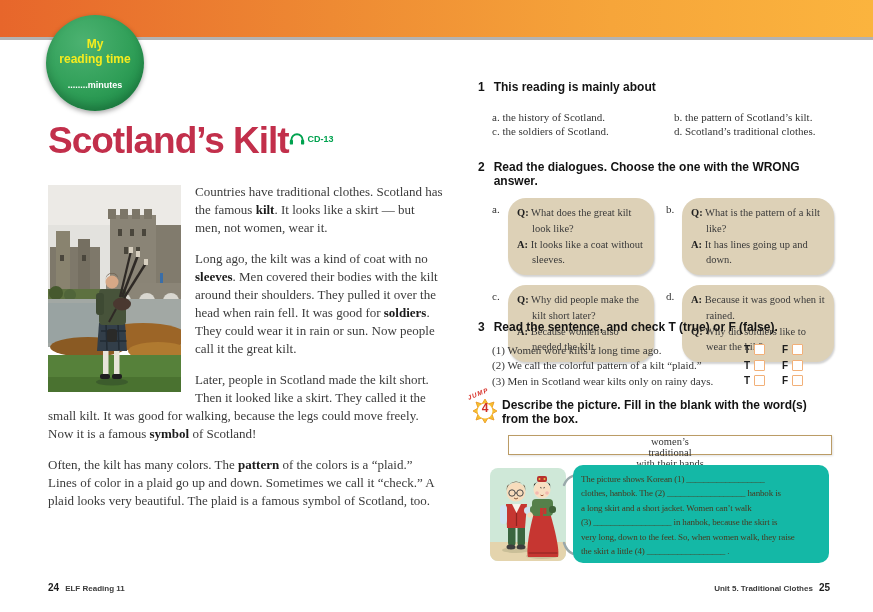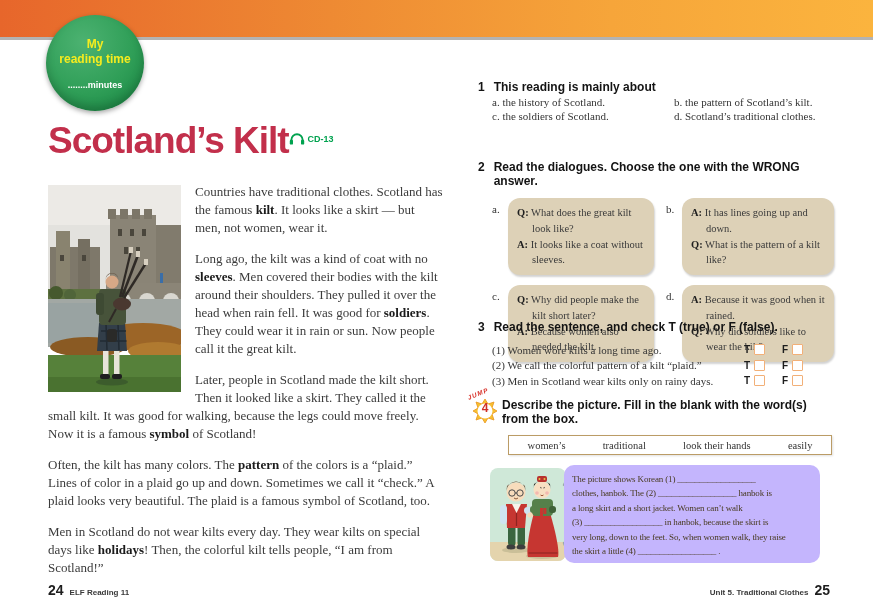--- a/index.html
+++ b/index.html
@@ -30,59 +30,59 @@
            font-family:"Liberation Serif",serif;font-size:13px;line-height:18px;color:#3b3b3b;}
   .photo{float:left;width:133px;height:207px;margin:2px 14px 6px 0;display:block;}
   .article p{margin:0 0 13px 0;}
   .article b{color:#1b1b1b;}
 
   
   .qblock{position:absolute;left:478px;width:355px;}
   .q-header{display:flex;gap:9px;font-weight:bold;font-size:12px;color:#141414;align-items:baseline;}
   .q1{top:80px;} .q2{top:160px;} .q3{top:320px;} .q4{top:398px;}
 
-  .q1-options{display:grid;grid-template-columns:182px 1fr;row-gap:2px;margin:2px 0 0 14px;
+  .q1-options{display:grid;grid-template-columns:182px 1fr;row-gap:2px;margin:17px 0 0 14px;
               font-family:"Liberation Serif",serif;font-size:11px;color:#353535;}
 
   .q2-grid{display:grid;grid-template-columns:16px 146px 28px 152px;row-gap:10px;margin:10px 0 0 14px;}
   .dlg-label{font-family:"Liberation Serif",serif;font-size:11px;color:#333;padding-top:5px;}
   .dlg-label.right{padding-left:12px;box-sizing:border-box;}
-  .dlg-box{background:#ddd1b7;border-radius:12px;padding:7px 9px;box-shadow:1px 2px 2px rgba(0,0,0,.18);
+  .dlg-box{background:#ddd1b7;border-radius:18px;padding:7px 9px;box-shadow:1px 2px 2px rgba(0,0,0,.18);
            font-family:"Liberation Serif",serif;font-size:10.5px;line-height:1.5;color:#3a3a3a;}
   .dlg-line{padding-left:15px;text-indent:-15px;}
   .dlg-line b{color:#1f1f1f;}
 
   .q3-items{margin:8px 0 0 14px;font-family:"Liberation Serif",serif;font-size:11px;color:#353535;}
   .q3-row{display:flex;align-items:center;height:15.5px;}
   .q3-text{width:252px;}
   .tf-label{font-family:"Liberation Sans",sans-serif;font-weight:bold;font-size:10px;color:#1d1d1d;}
   .checkbox{width:9px;height:9px;border:1.5px solid #f2b078;background:#fff;margin-left:4px;border-radius:1px;}
   .tf-gap{width:17px;}
 
   
   .jump-wrap{position:relative;width:26px;height:24px;flex:0 0 26px;margin-left:-6px;}
   .jump-star{position:absolute;left:0;top:-2px;}
   .jump-num{position:absolute;left:0;top:1px;width:26px;text-align:center;font-size:12px;font-weight:bold;color:#cf2f28;}
   .jump-text{position:absolute;left:-5px;top:-10px;transform:rotate(-22deg);font-size:6.5px;font-weight:bold;
              font-style:italic;color:#d8342c;letter-spacing:1px;}
   .q4 .q-header{align-items:center;gap:4px;}
   .q4-wordbox{margin:9px 0 0 30px;width:322px;height:18px;border:1px solid #bb9c66;background:#fff;
               box-shadow:1px 1px 2px rgba(0,0,0,.12);display:flex;align-items:center;justify-content:space-around;
-              font-family:"Liberation Serif",serif;font-size:10.5px;color:#333;}
+              font-family:"Liberation Serif",serif;font-size:10.5px;color:#333;flex-direction:column;}
   .q4-body{position:relative;margin:10px 0 0 12px;height:100px;}
   .hanbok{position:absolute;left:0;top:3px;width:76px;height:93px;border-radius:8px;overflow:hidden;display:block;}
   .arrows{position:absolute;left:72px;top:4px;width:22px;height:92px;display:block;}
-  .fill-box{position:absolute;left:74px;top:0;width:256px;height:98px;background:#c4b5fd;border-radius:10px;
+  .fill-box{position:absolute;left:83px;top:0;width:256px;height:98px;background:#14b8a6;border-radius:10px;
             padding:7px 8px;box-sizing:border-box;font-family:"Liberation Serif",serif;font-size:9px;
             letter-spacing:-0.15px;line-height:1.6;color:#483a20;white-space:nowrap;overflow:hidden;}
 
   
   .footer-left{position:absolute;left:48px;top:582px;display:flex;align-items:baseline;gap:6px;}
   .footer-right{position:absolute;right:43px;top:582px;display:flex;align-items:baseline;gap:6px;}
-  .pg-num{font-size:14px;font-weight:bold;color:#1e1e1e;}
+  .pg-num{font-size:10px;font-weight:bold;color:#1e1e1e;}
   .pg-label{font-size:8px;font-weight:bold;color:#3a3a3a;}
 </style>
 </head>
 <body>
 
 <div class="page">
 
   <div class="top-band"></div>
 
   <div class="reading-badge">
@@ -165,21 +165,20 @@
       <rect x="81" y="62" width="4" height="6" fill="#d8d0c0"></rect>
       <line x1="68" y1="124" x2="61" y2="137" stroke="#2f2a26" stroke-width="2"></line>
       <circle cx="64" cy="97" r="6.5" fill="#d7a886"></circle>
       <path d="M57.5,95 A6.5,6.5 0 0 1 70.5,95 L70,92 A6.5,6.5 0 0 0 58,92 Z" fill="#6a5a4a"></path>
     </svg>
 
     <p><span>Countries have traditional clothes. Scotland has the famous </span><b>kilt</b><span>. It looks like a skirt — but men, not women, wear it.</span></p>
     <p><span>Long ago, the kilt was a kind of coat with no </span><b>sleeves</b><span>. Men covered their bodies with the kilt around their shoulders. They pulled it over the head when rain fell. It was good for </span><b>soldiers</b><span>. They could wear it in rain or sun. Now people call it the great kilt.</span></p>
     <p><span>Later, people in Scotland made the kilt short. Then it looked like a skirt. They called it the small kilt. It was good for walking, because the legs could move freely. Now it is a famous </span><b>symbol</b><span> of Scotland!</span></p>
     <p><span>Often, the kilt has many colors. The </span><b>pattern</b><span> of the colors is a “plaid.” Lines of color in a plaid go up and down. Sometimes we call it “check.” A plaid looks very beautiful. The plaid is a famous symbol of Scotland, too.</span></p>
-    <p><span>Men in Scotland do not wear kilts every day. They wear kilts on special days like </span><b>holidays</b><span>! Then, the colorful kilt tells people, “I am from Scotland!”</span></p>
   </div>
 
   <div class="qblock q1">
     <div class="q-header">
       <span>1</span>
       <span>This reading is mainly about</span>
     </div>
     <div class="q1-options">
       <span><span>a.</span> <span>the history of Scotland.</span></span>
       <span><span>b.</span> <span>the pattern of Scotland’s kilt.</span></span>
@@ -194,22 +193,22 @@
       <span>Read the dialogues. Choose the one with the WRONG answer.</span>
     </div>
     <div class="q2-grid">
       <span class="dlg-label">a.</span>
       <div class="dlg-box">
         <div class="dlg-line"><b>Q:</b> <span>What does the great kilt look like?</span></div>
         <div class="dlg-line"><b>A:</b> <span>It looks like a coat without sleeves.</span></div>
       </div>
       <span class="dlg-label right">b.</span>
       <div class="dlg-box">
+        <div class="dlg-line"><b>Q:</b> <span>What is the pattern of a kilt like?</span></div>
         <div class="dlg-line"><b>A:</b> <span>It has lines going up and down.</span></div>
-        <div class="dlg-line"><b>Q:</b> <span>What is the pattern of a kilt like?</span></div>
       </div>
       <span class="dlg-label">c.</span>
       <div class="dlg-box">
         <div class="dlg-line"><b>Q:</b> <span>Why did people make the kilt short later?</span></div>
         <div class="dlg-line"><b>A:</b> <span>Because women also needed the kilt.</span></div>
       </div>
       <span class="dlg-label right">d.</span>
       <div class="dlg-box">
         <div class="dlg-line"><b>A:</b> <span>Because it was good when it rained.</span></div>
         <div class="dlg-line"><b>Q:</b> <span>Why did soldiers like to wear the kilt?</span></div>
@@ -259,21 +258,21 @@
         </svg>
         <span class="jump-num">4</span>
         <span class="jump-text">JUMP</span>
       </span>
       <span>Describe the picture. Fill in the blank with the word(s) from the box.</span>
     </div>
 
     <div class="q4-wordbox">
       <span>women’s</span>
       <span>traditional</span>
-      <span>look their hands</span>
+      <span>with their hands</span>
       <span>easily</span>
     </div>
 
     <div class="q4-body">
       <svg class="hanbok" viewBox="0 0 76 93">
         <rect x="0" y="0" width="76" height="93" fill="#cfe8d8"></rect>
         <rect x="0" y="74" width="76" height="19" fill="#e4d4ad"></rect>
         <ellipse cx="26" cy="82" rx="14" ry="3" fill="#cabf98"></ellipse>
         <ellipse cx="52" cy="88" rx="16" ry="3" fill="#cabf98"></ellipse>
 

